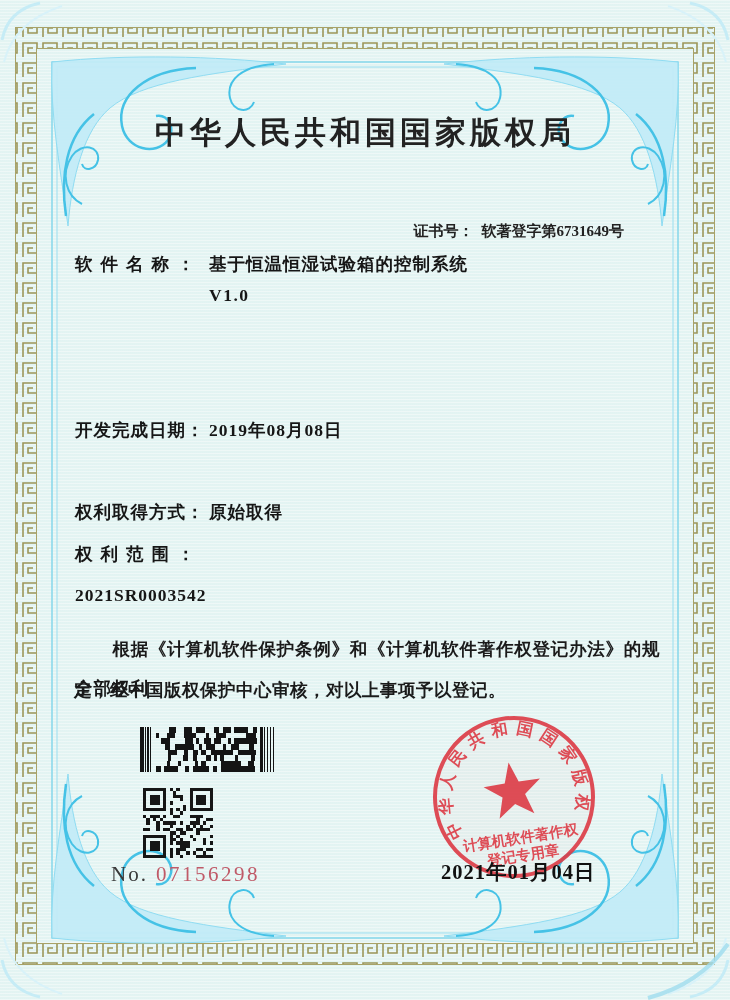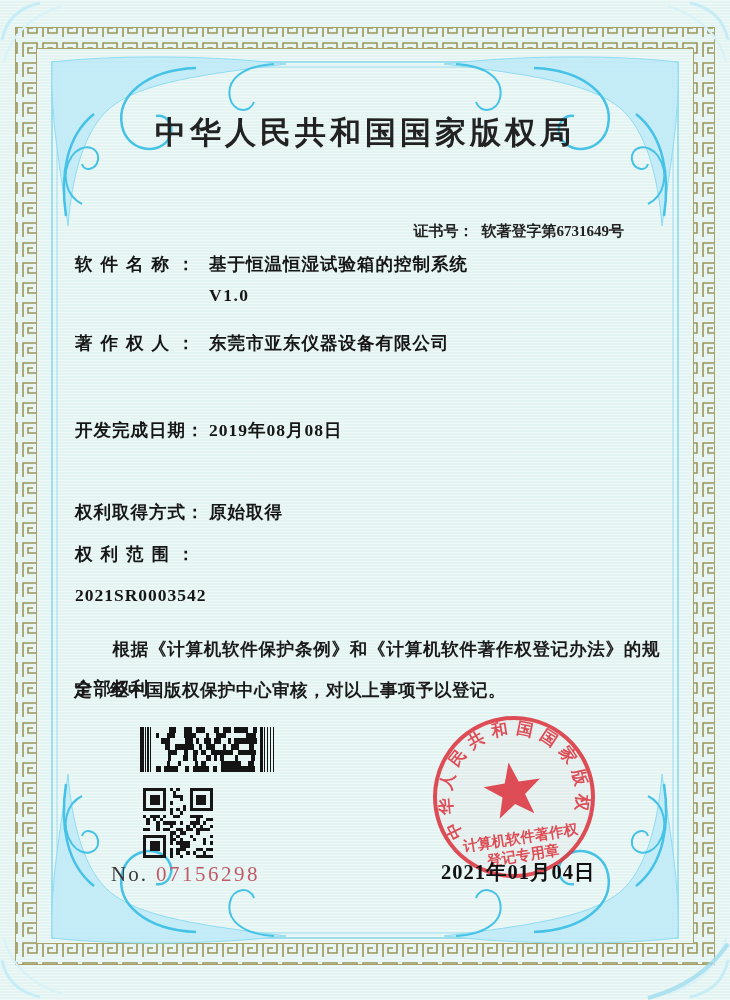--- a/index.html
+++ b/index.html
@@ -129,24 +129,20 @@
     </div>
 
     <div class="field row-software">
       <span class="label ls8">软件名称：</span>
       <span class="value">
         <span>基于恒温恒湿试验箱的控制系统</span>
         <div class="line2">V1.0</div>
       </span>
     </div>
 
-    <div class="field row-owner">
-      <span class="label ls8">著作权人：</span>
-      <span class="value">东莞市亚东仪器设备有限公司</span>
-    </div>
 
     <div class="field row-dev">
       <span class="label ls1">开发完成日期：</span>
       <span class="value">2019年08月08日</span>
     </div>
 
 
     <div class="field row-acq">
       <span class="label ls1">权利取得方式：</span>
       <span class="value">原始取得</span>

